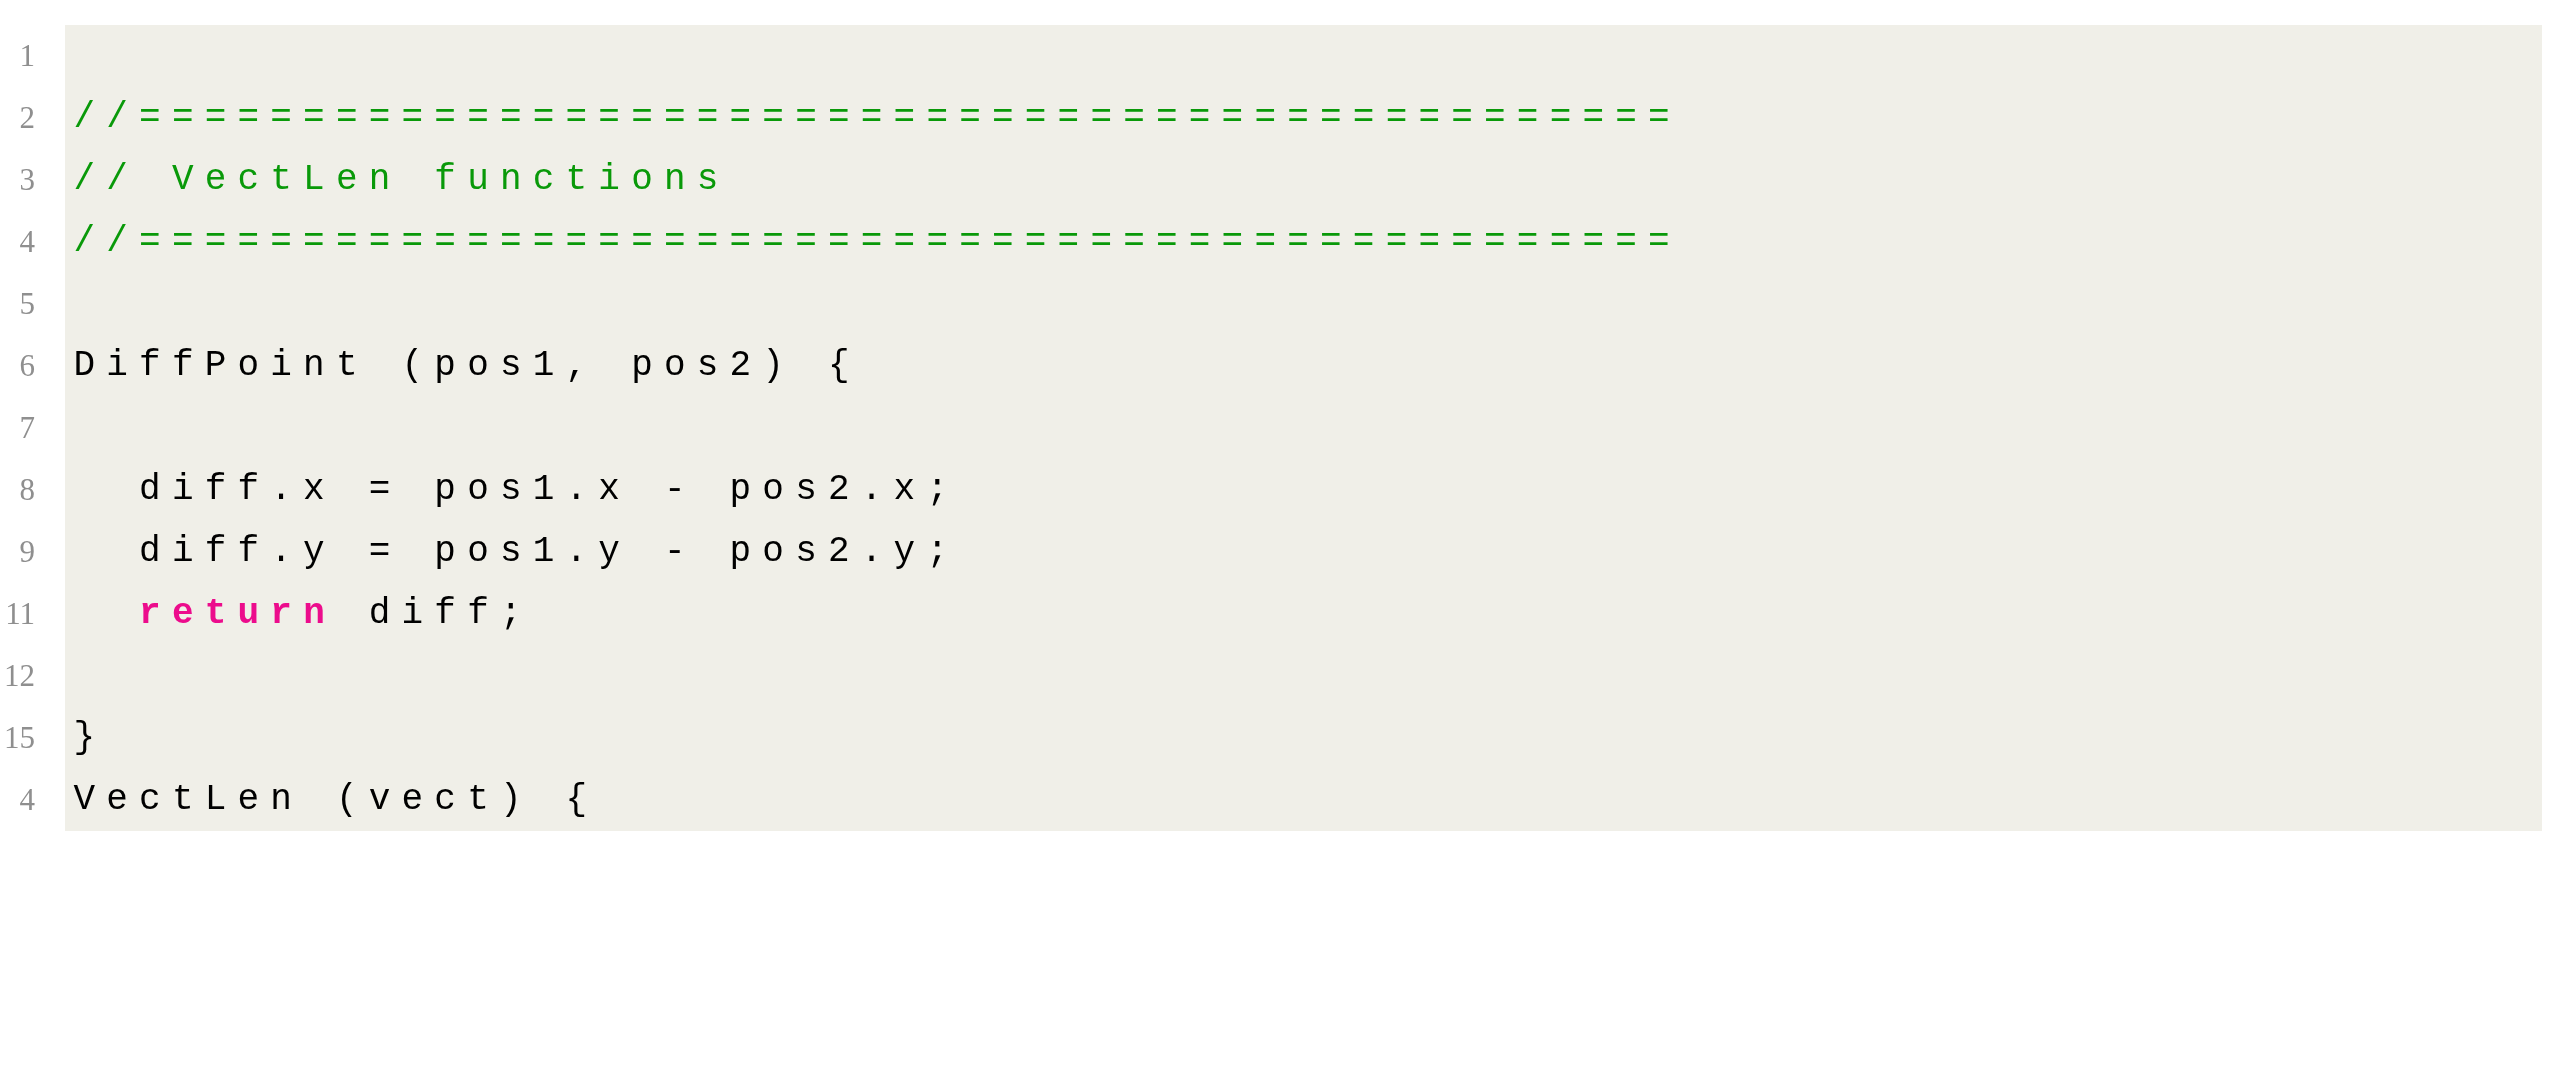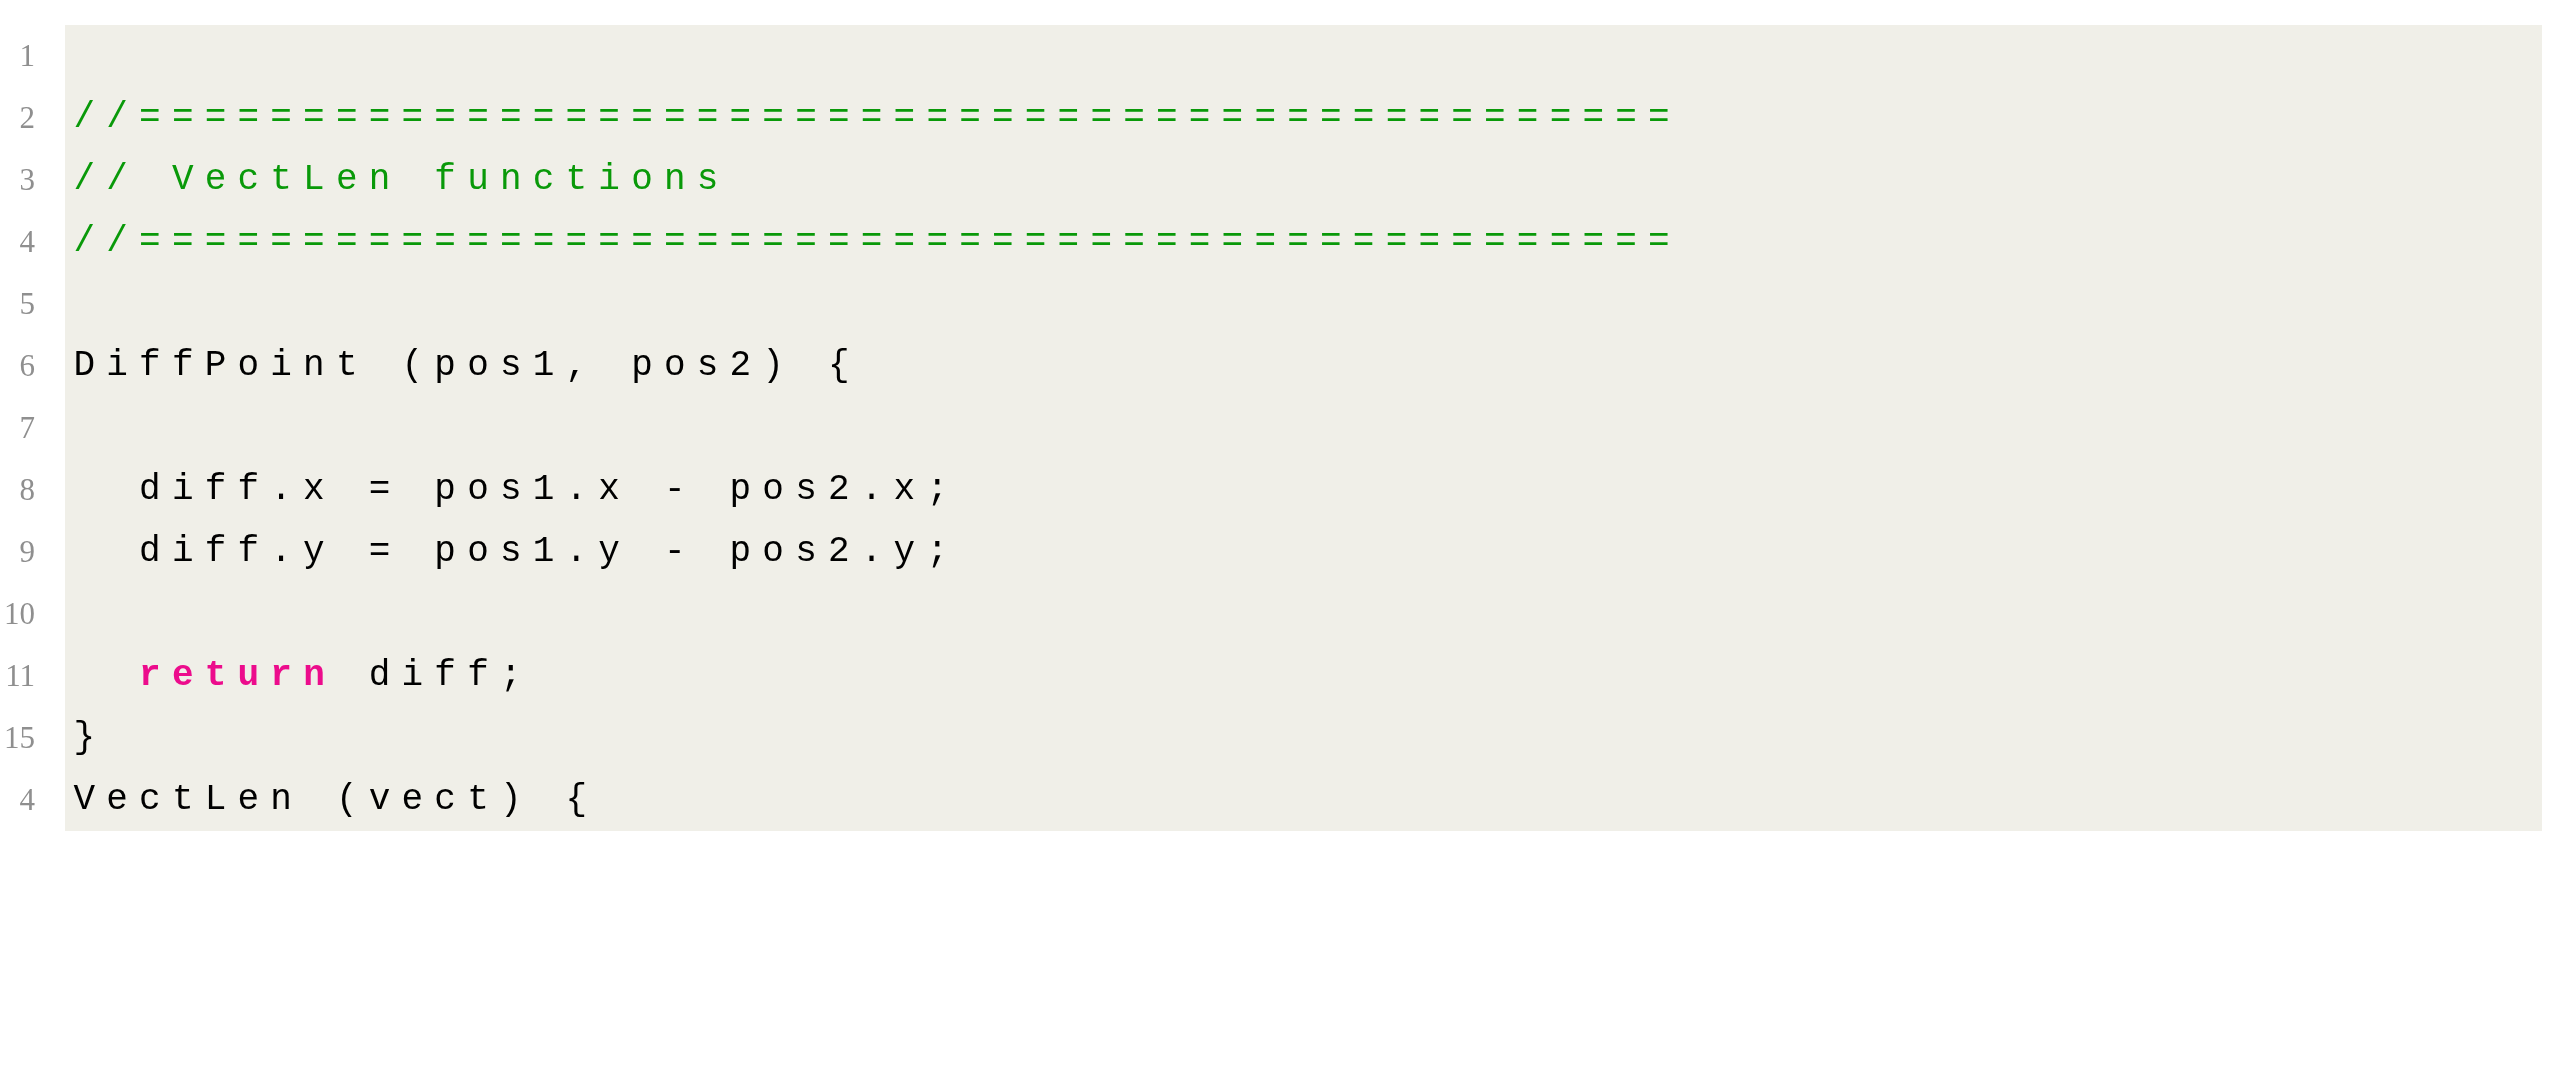--- a/index.html
+++ b/index.html
@@ -91,26 +91,26 @@
       </div>
       <div class="line">
         <span class="num">8</span>
         <span class="code"><span class="tok-plain">  diff.x = pos1.x - pos2.x;</span></span>
       </div>
       <div class="line">
         <span class="num">9</span>
         <span class="code"><span class="tok-plain">  diff.y = pos1.y - pos2.y;</span></span>
       </div>
       <div class="line">
-        <span class="num">10</span>
-        <span class="code"></span>
+        <span class="num">11</span>
+        <span class="code"><span class="tok-plain">  </span><span class="tok-keyword">return</span><span class="tok-plain"> diff;</span></span>
       </div>
       <div class="line">
-        <span class="num">11</span>
-        <span class="code"><span class="tok-plain">  </span><span class="tok-keyword">return</span><span class="tok-plain"> diff;</span></span>
+        <span class="num">12</span>
+        <span class="code"></span>
       </div>
       <div class="line">
         <span class="num">15</span>
         <span class="code"><span class="tok-plain">}</span></span>
       </div>
       <div class="line">
         <span class="num">4</span>
         <span class="code"><span class="tok-plain">VectLen (vect) {</span></span>
       </div>
     </div>

